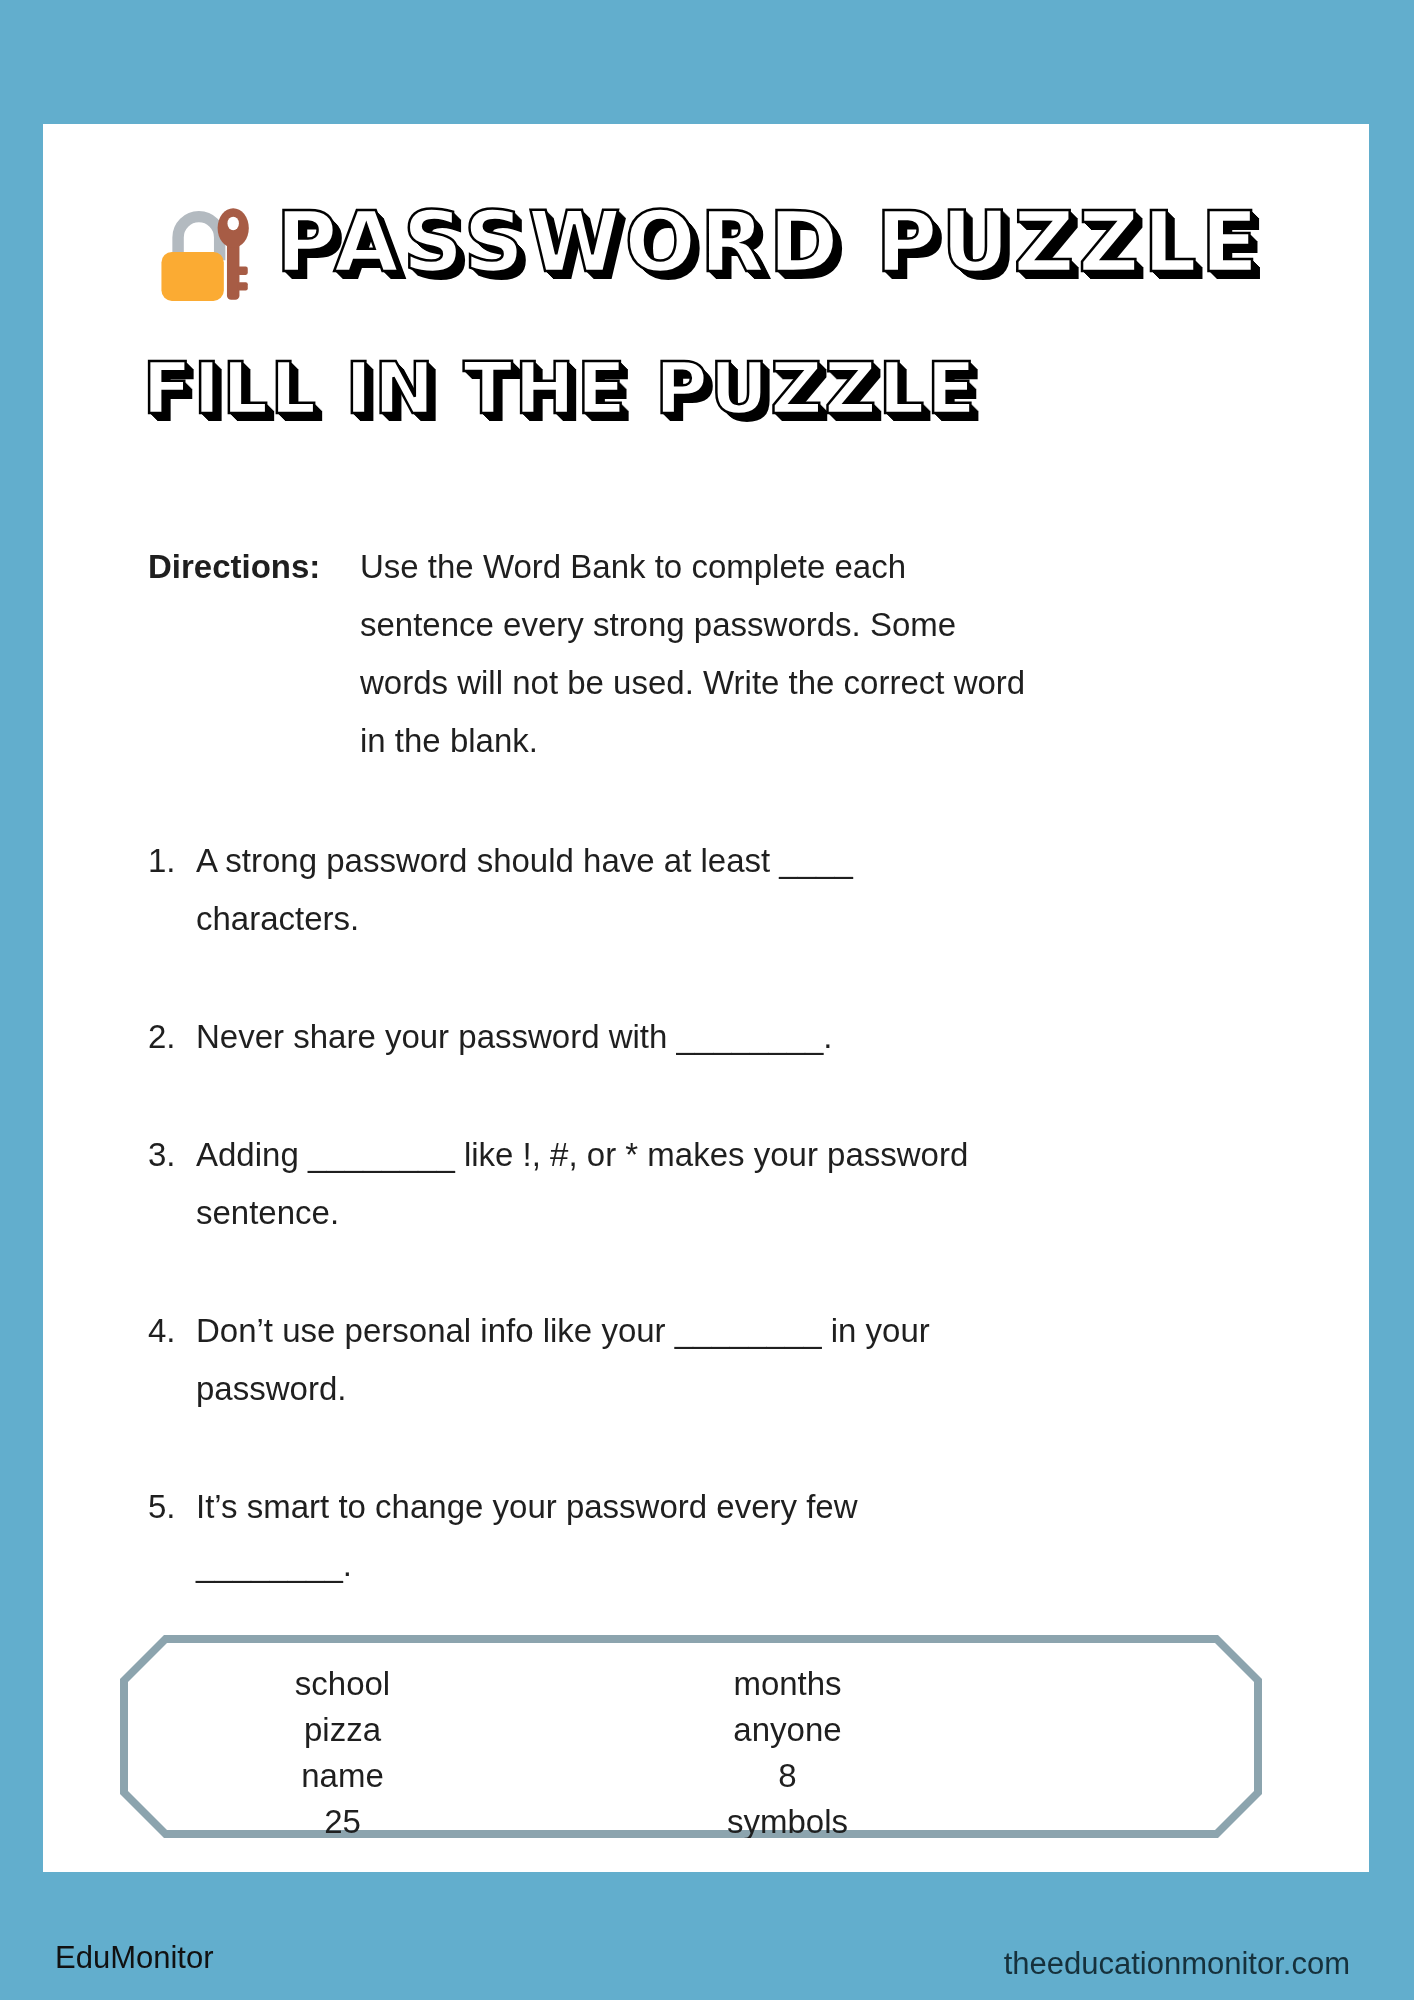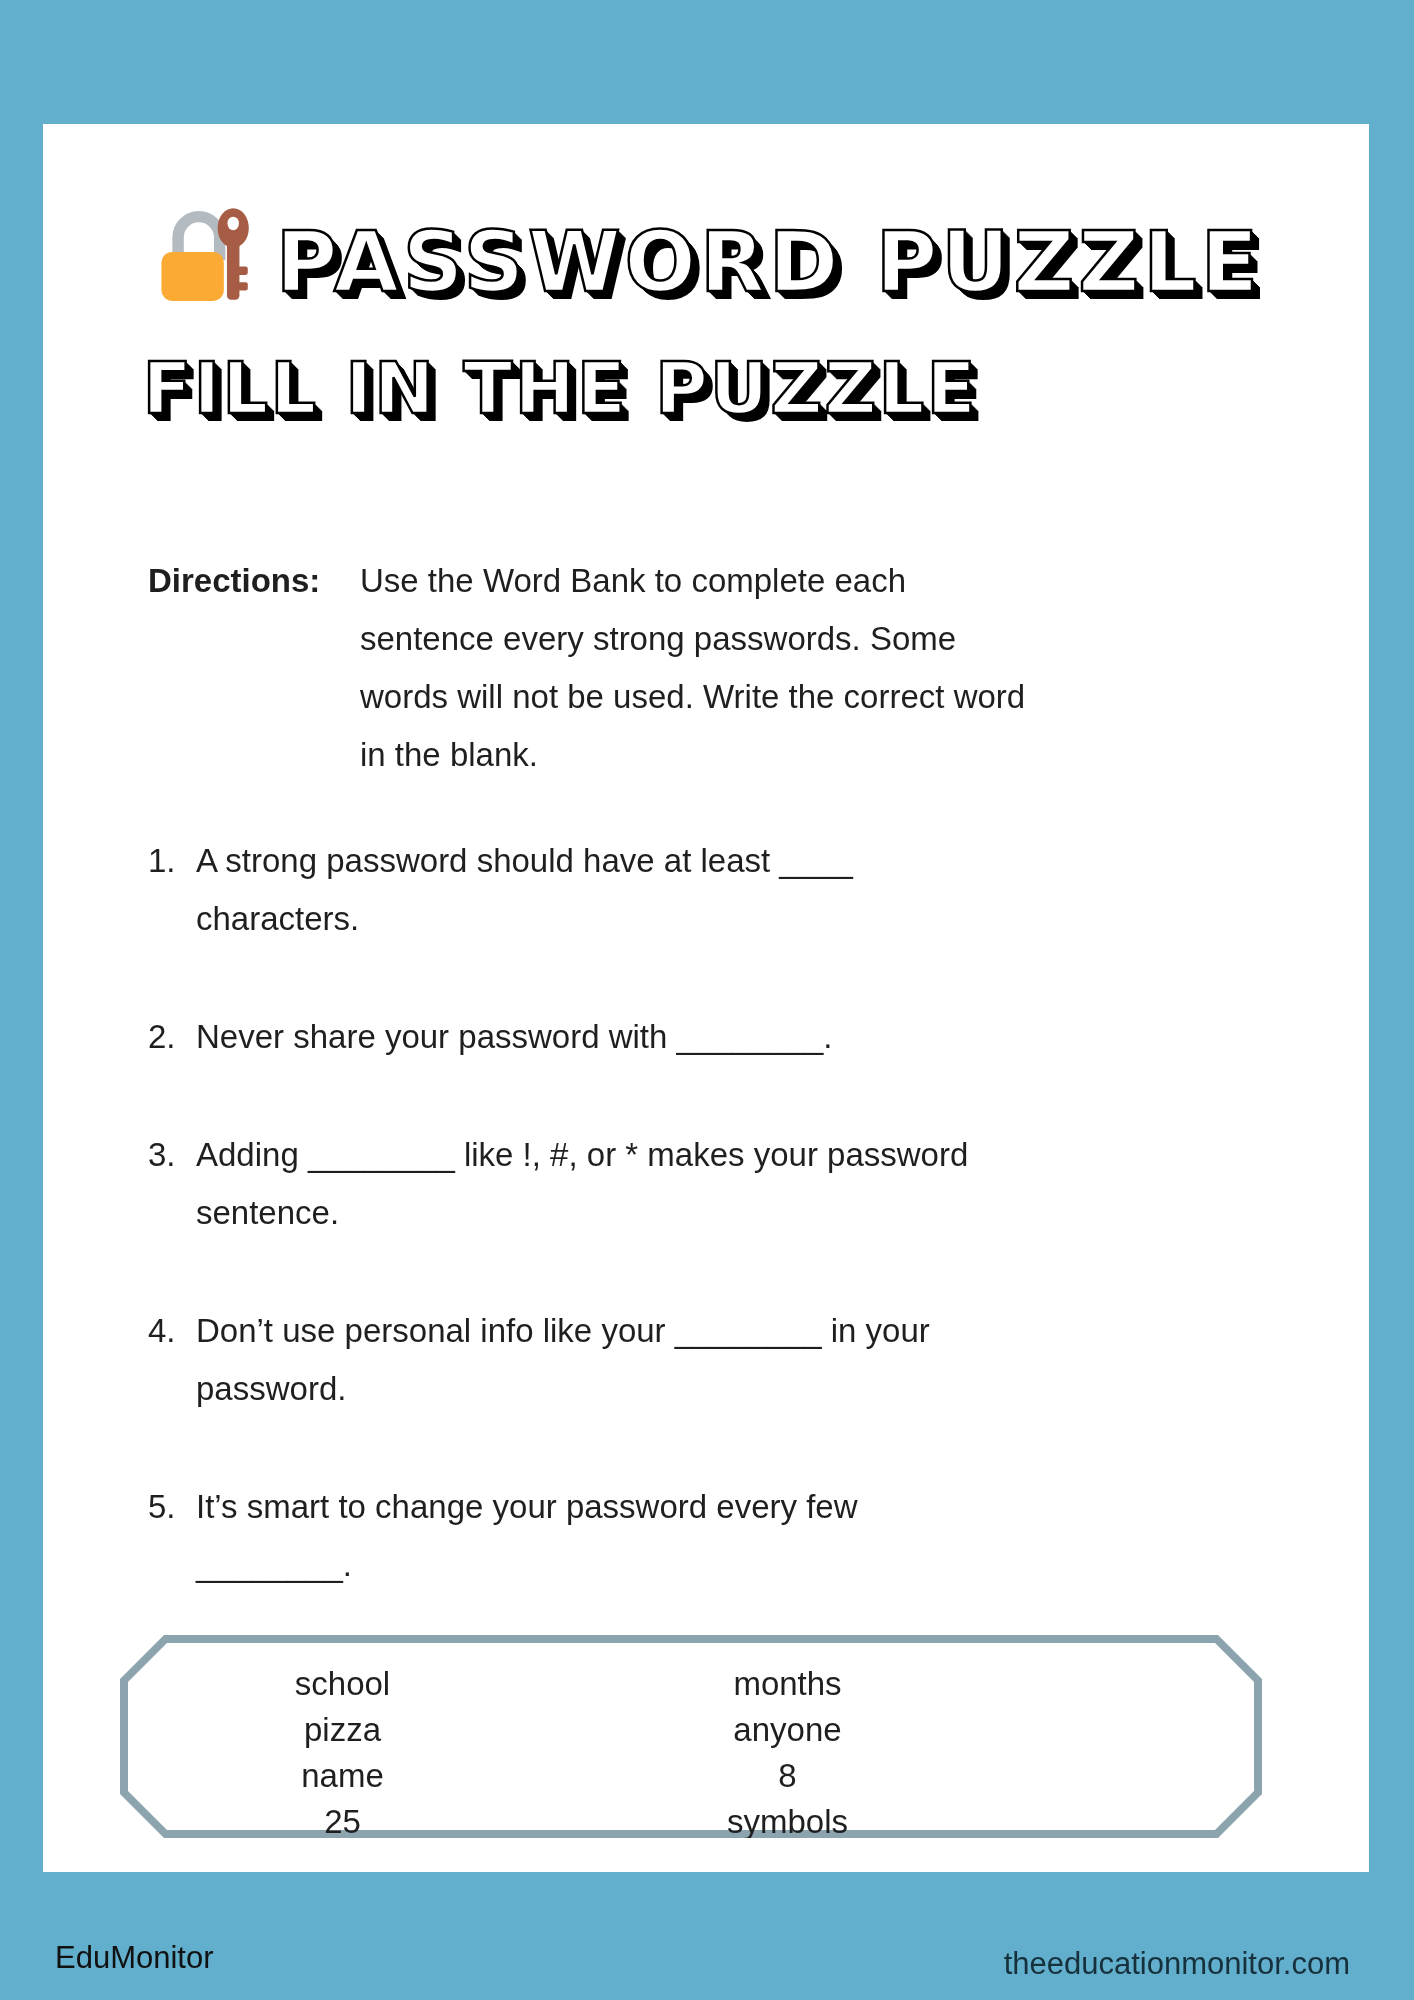--- a/index.html
+++ b/index.html
@@ -22,21 +22,21 @@
   .canvas{position:absolute;inset:0;}
   .page{
     position:absolute;
     left:43px;top:124px;
     width:1326px;height:1748px;
     background:var(--page);
   }
   
   .title-line1{
     position:absolute;top:76px;left:0;right:0;
-    display:flex;justify-content:center;align-items:flex-end;gap:22px;
+    display:flex;justify-content:center;align-items:flex-start;gap:22px;
   }
   .lock-emoji{width:104px;height:104px;display:inline-block;flex:0 0 auto;}
   .title-text{
     font-family:"DejaVu Sans",sans-serif;
     font-weight:bold;
     font-size:84px;
     letter-spacing:4px;
     line-height:1;
     color:var(--title-fill);
     -webkit-text-stroke:2.5px var(--title-outline);
@@ -48,21 +48,21 @@
     white-space:nowrap;
   }
   .title-line2{
     position:absolute;top:228px;left:0;right:0;
     text-align:center;
     padding-right:292px;
   }
   .title-line2 .title-text{font-size:72px;letter-spacing:2px;}
   
   .directions{
-    position:absolute;top:428px;left:105px;right:40px;
+    position:absolute;top:414px;left:105px;right:40px;
     font-size:33px;line-height:58px;
   }
   .dir-label{
     position:absolute;left:0;top:0;
     font-weight:bold;
   }
   .dir-lines{margin-left:212px;}
   
   .questions{
     position:absolute;top:708px;left:105px;right:36px;

